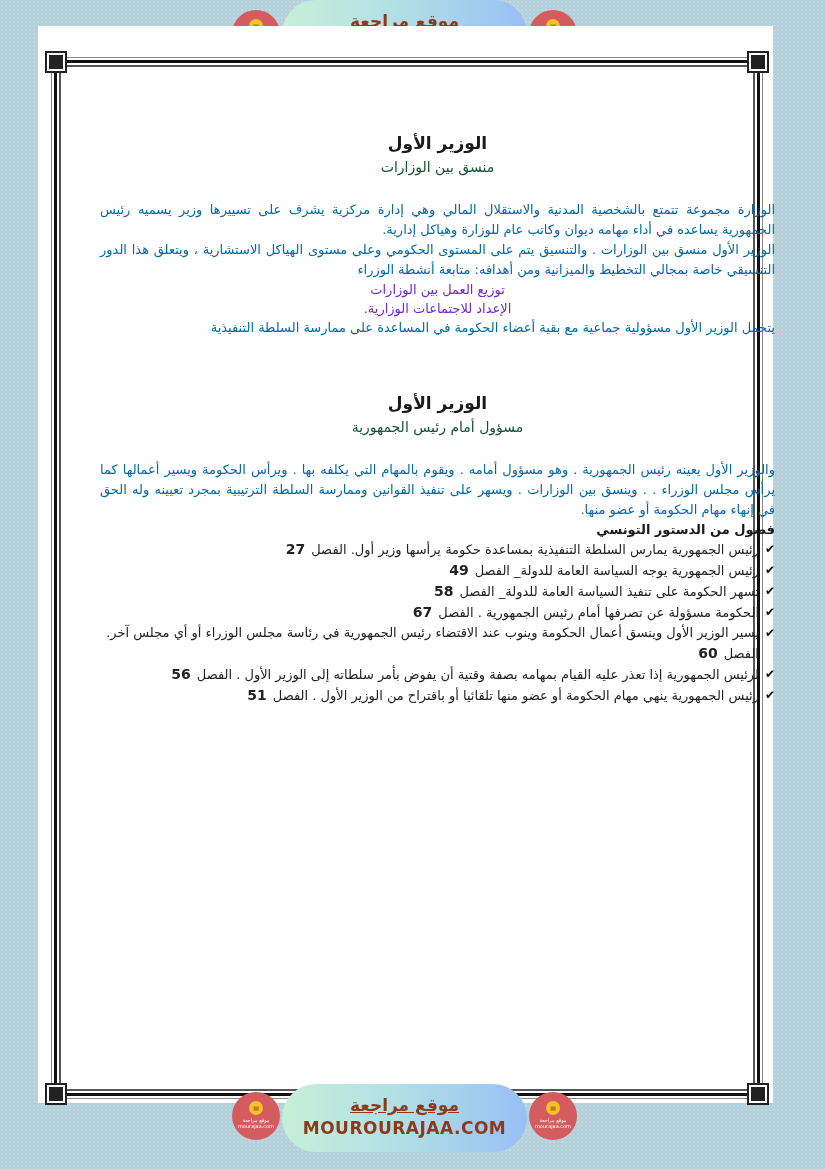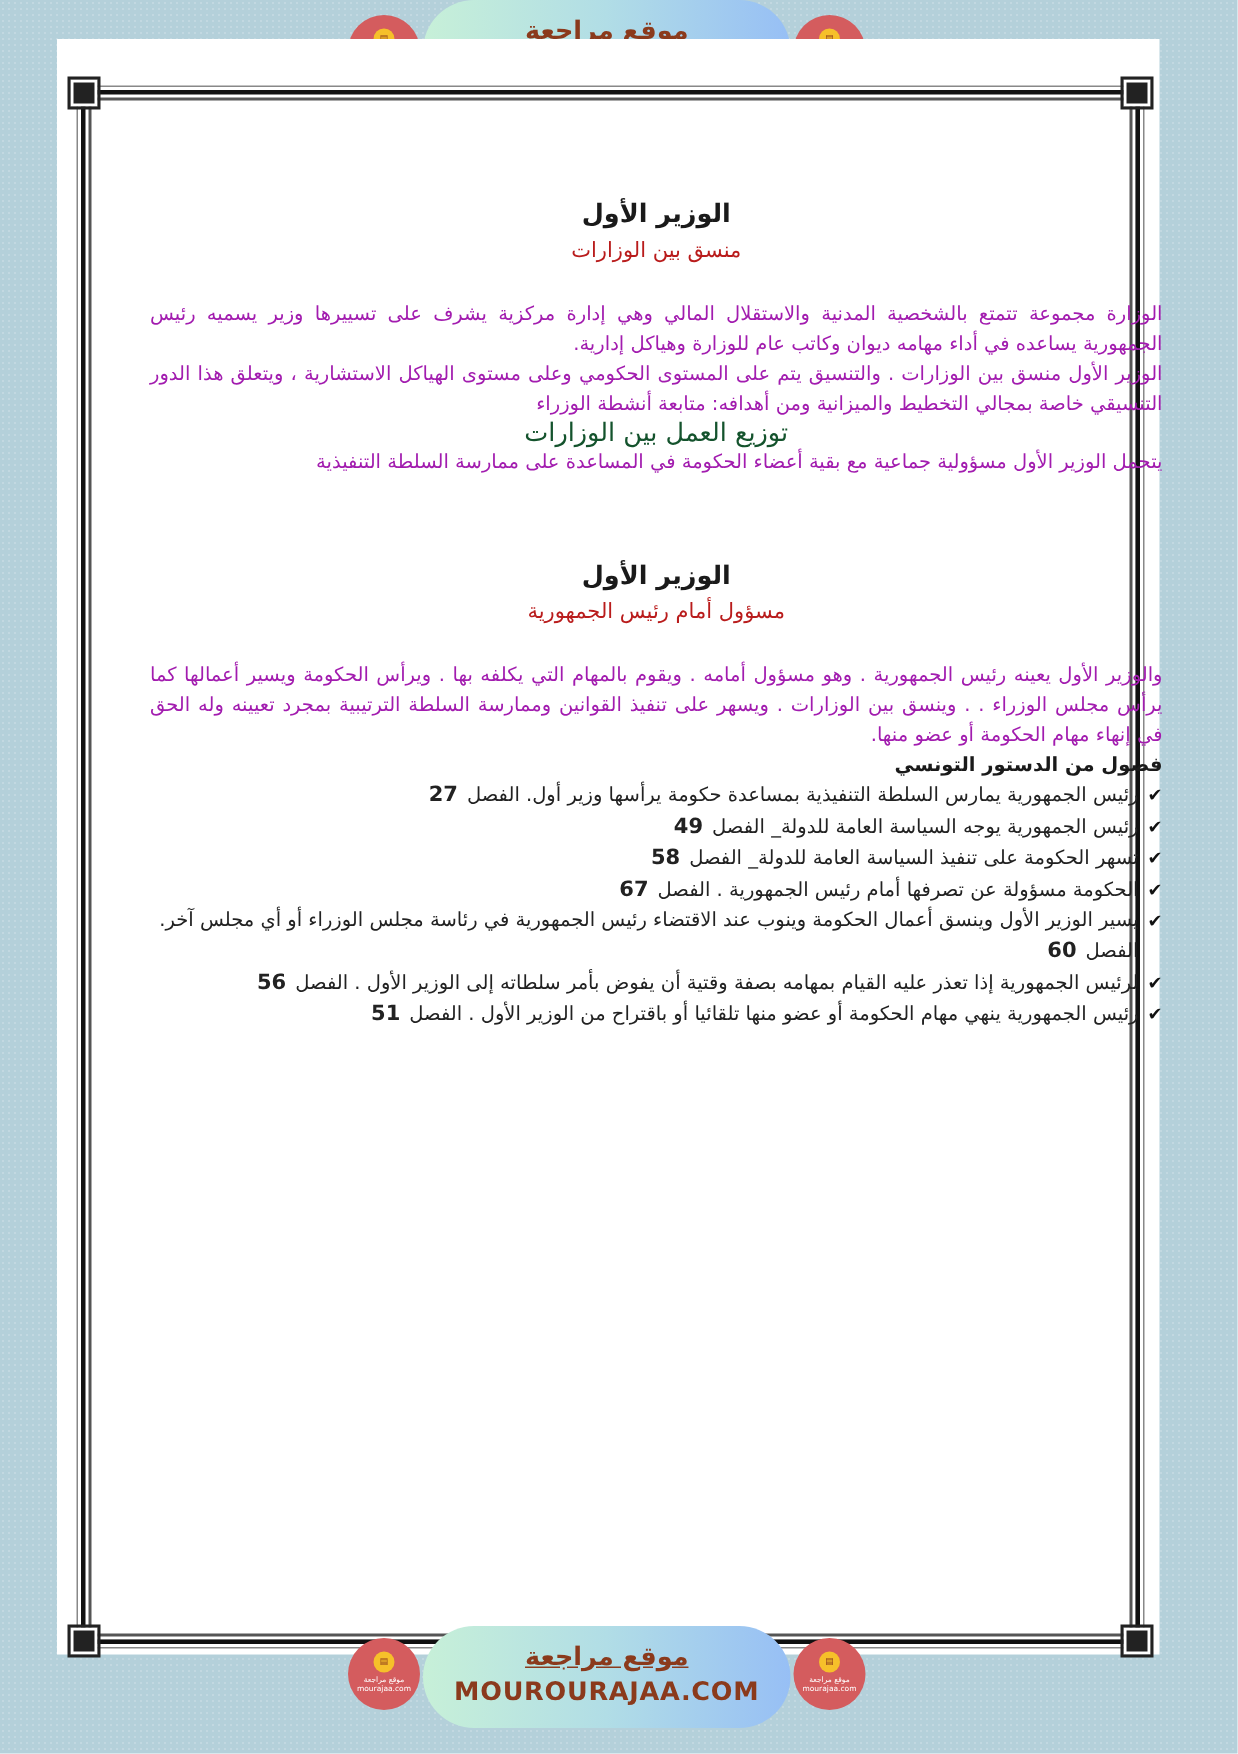--- a/index.html
+++ b/index.html
@@ -30,26 +30,26 @@
 
     .content {
       position: absolute; left: 100px; top: 130px; width: 675px;
       direction: rtl; color: #1a1a1a;
       font-family: "DejaVu Sans", sans-serif;
     }
     .title {
       text-align: center; font-weight: bold; font-size: 17px; margin: 0; line-height: 26px;
     }
     .subtitle {
-      text-align: center; font-size: 14px; margin: 0 0 22px 0; line-height: 22px; color: #b91c1c;
+      text-align: center; font-size: 14px; margin: 0 0 22px 0; line-height: 22px; color: #14532d;
     }
     .para {
-      font-size: 13px; line-height: 20px; text-align: justify; margin: 0; color: #a21caf;
+      font-size: 13px; line-height: 20px; text-align: justify; margin: 0; color: #0369a1;
     }
-    .centered { text-align: center; font-size: 17px; line-height: 19px; margin: 0; color: #14532d; }
+    .centered { text-align: center; font-size: 13px; line-height: 19px; margin: 0; color: #6d28d9; }
     .section2 { margin-top: 52px; }
     .heading-bold { font-weight: bold; font-size: 13px; line-height: 19px; margin: 0; }
     ul.checks { list-style: none; margin: 0; padding: 0; }
     ul.checks li { font-size: 13px; line-height: 20px; padding-right: 16px; position: relative; color: #222; }
     ul.checks li .check {
       position: absolute; right: 0; top: 0; font-size: 12px; color: #111;
     }
     ul.checks li .num { font-weight: bold; font-size: 14px; margin-right: 6px; }
 
     .banner {
@@ -109,20 +109,21 @@
 </div>
 
 <div class="content">
 
   <section>
     <h2 class="title">الوزير الأول</h2>
     <p class="subtitle">منسق بين الوزارات</p>
     <p class="para">الوزارة مجموعة تتمتع بالشخصية المدنية والاستقلال المالي وهي إدارة مركزية يشرف على تسييرها وزير يسميه رئيس الجمهورية يساعده في أداء مهامه ديوان وكاتب عام للوزارة وهياكل إدارية.</p>
     <p class="para">الوزير الأول منسق بين الوزارات . والتنسيق يتم على المستوى الحكومي وعلى مستوى الهياكل الاستشارية ، ويتعلق هذا الدور التنسيقي خاصة بمجالي التخطيط والميزانية ومن أهدافه: متابعة أنشطة الوزراء</p>
     <p class="centered">توزيع العمل بين الوزارات</p>
+    <p class="centered">الإعداد للاجتماعات الوزارية.</p>
     <p class="para">يتحمل الوزير الأول مسؤولية جماعية مع بقية أعضاء الحكومة في المساعدة على ممارسة السلطة التنفيذية</p>
   </section>
 
   <section class="section2">
     <h2 class="title">الوزير الأول</h2>
     <p class="subtitle">مسؤول أمام رئيس الجمهورية</p>
     <p class="para">والوزير الأول يعينه رئيس الجمهورية . وهو مسؤول أمامه . ويقوم بالمهام التي يكلفه بها . ويرأس الحكومة ويسير أعمالها كما يرأس مجلس الوزراء . . وينسق بين الوزارات . ويسهر على تنفيذ القوانين وممارسة السلطة الترتيبية بمجرد تعيينه وله الحق في إنهاء مهام الحكومة أو عضو منها.</p>
     <p class="heading-bold">فصول من الدستور التونسي</p>
     <ul class="checks">
       <li><span class="check">✔</span><span>رئيس الجمهورية يمارس السلطة التنفيذية بمساعدة حكومة يرأسها وزير أول. الفصل</span><span class="num">27</span></li>

